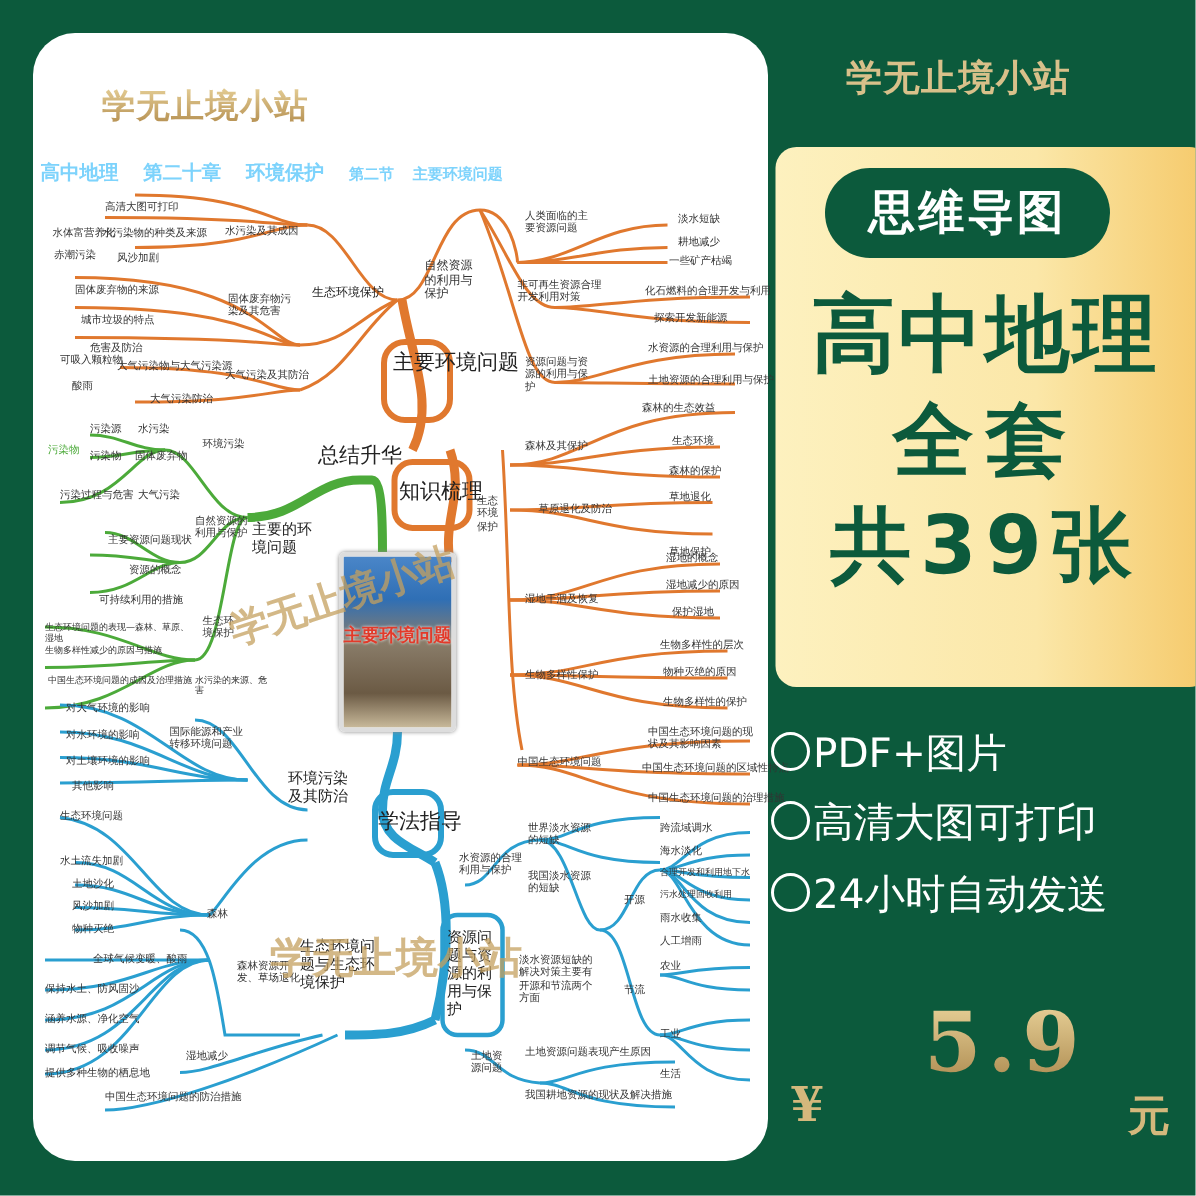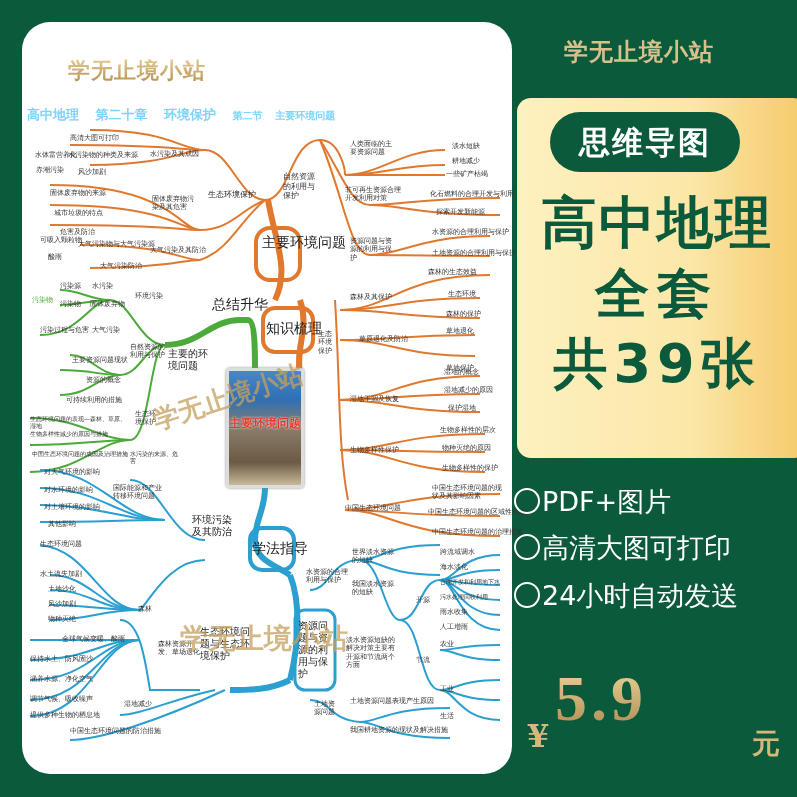--- a/index.html
+++ b/index.html
@@ -63,22 +63,22 @@
   .t2 { top: 258px; font-size: 54px; letter-spacing: 8px; }
   .t3 { top: 328px; font-size: 54px; letter-spacing: 6px; }
   .feat { position: absolute; left: 514px; color: #fff; font-size: 27px; white-space: nowrap; }
   .feat .circ {
     display: inline-block; width: 26px; height: 26px; border: 2px solid #fff; border-radius: 50%;
     vertical-align: -3px; margin-right: 2px;
   }
   .f1 { top: 484px; } .f2 { top: 530px; } .f3 { top: 578px; }
   .price { position: absolute; font-family: "DejaVu Serif", serif; font-weight: bold; color: #d4b87c; }
   .yen { left: 527px; top: 717px; font-size: 32px; }
-  .amount { left: 555px; top: 662px; font-size: 64px; letter-spacing: 4px;
-    background: linear-gradient(180deg,#efd9a0,#a8854a); -webkit-background-clip: text; color: transparent; font-family: Liberation Serif, serif; }
+  .amount { left: 616px; top: 662px; font-size: 55px; letter-spacing: 4px;
+    background: linear-gradient(180deg,#efd9a0,#a8854a); -webkit-background-clip: text; color: transparent; }
   .yuan { left: 752px; top: 725px; font-size: 28px; }
 </style>
 </head>
 <body>
 
 <div class="card"></div>
 
 <svg class="mind" width="797" height="797">
 
   <g fill="none" stroke="#e0782e" stroke-width="2">

